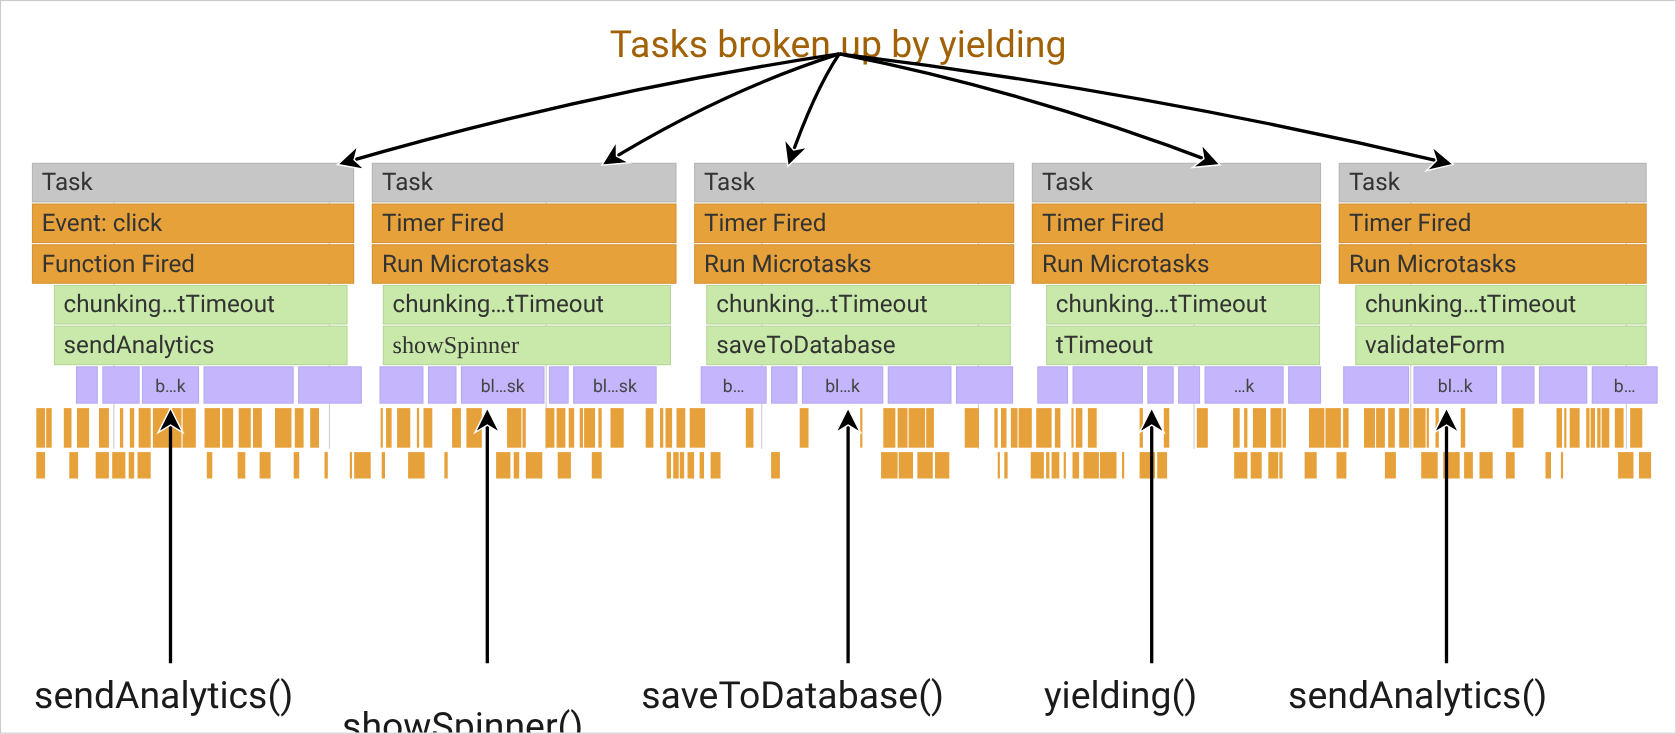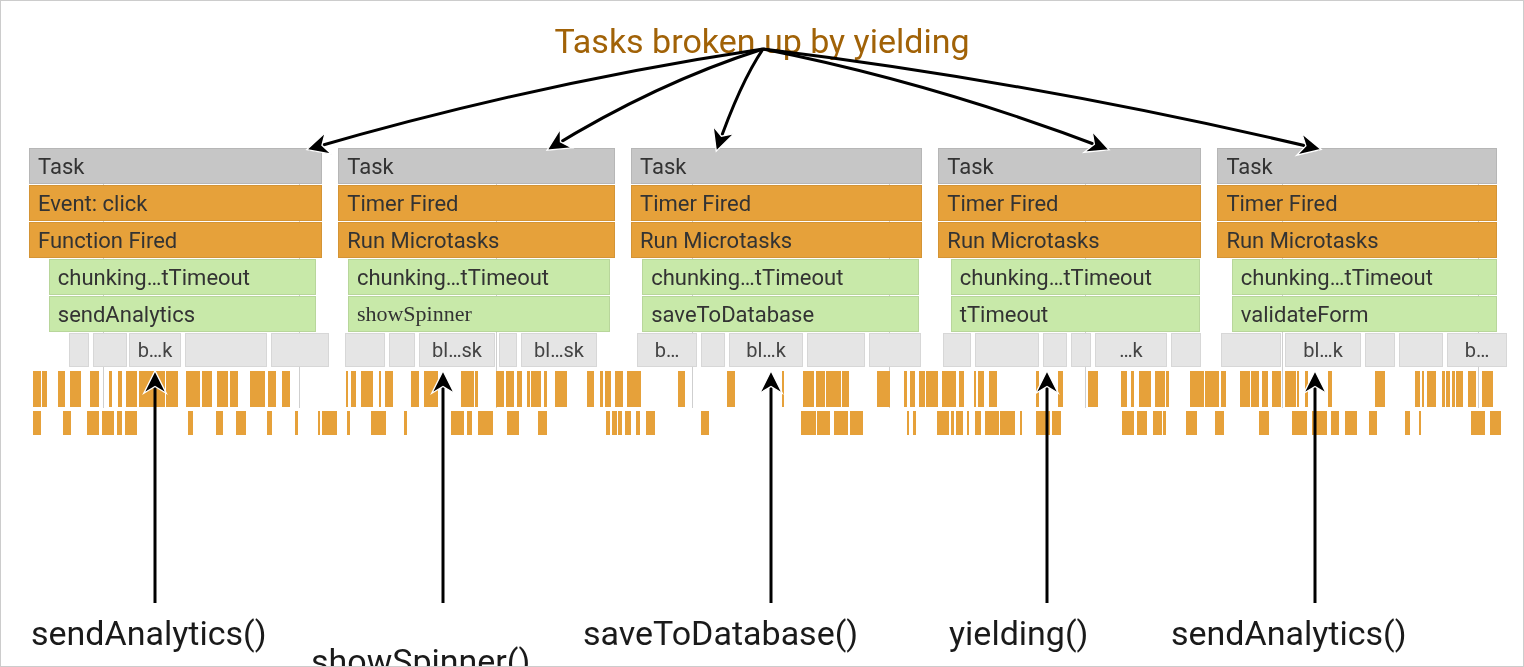--- a/index.html
+++ b/index.html
@@ -44,22 +44,22 @@
     border: 1px solid rgba(0,0,0,0.08);
   }
   .gray   { background: #c6c6c6; }
   .orange { background: #e6a13a; }
   .green  { background: #c8e9a9; }
   .gap    { background: transparent; border: none; }
   .chips-row { height: 34px; margin-top: 1px; position: relative; }
   .chip {
     position: absolute;
     height: 100%;
-    background: #e5e5e5;
-    font-size: 20px;
+    background: #c4b5fd;
+    font-size: 16px;
     color: #444;
     display: flex;
     align-items: center;
     justify-content: center;
     overflow: hidden;
     border: 1px solid rgba(0,0,0,0.06);
   }
   .strips { position: relative; height: 80px; margin-top: 4px; }
   .strip-band { position: absolute; left: 0; width: 100%; }
   .strip-band .bar { position: absolute; top: 0; height: 100%; background: #e6a13a; }

